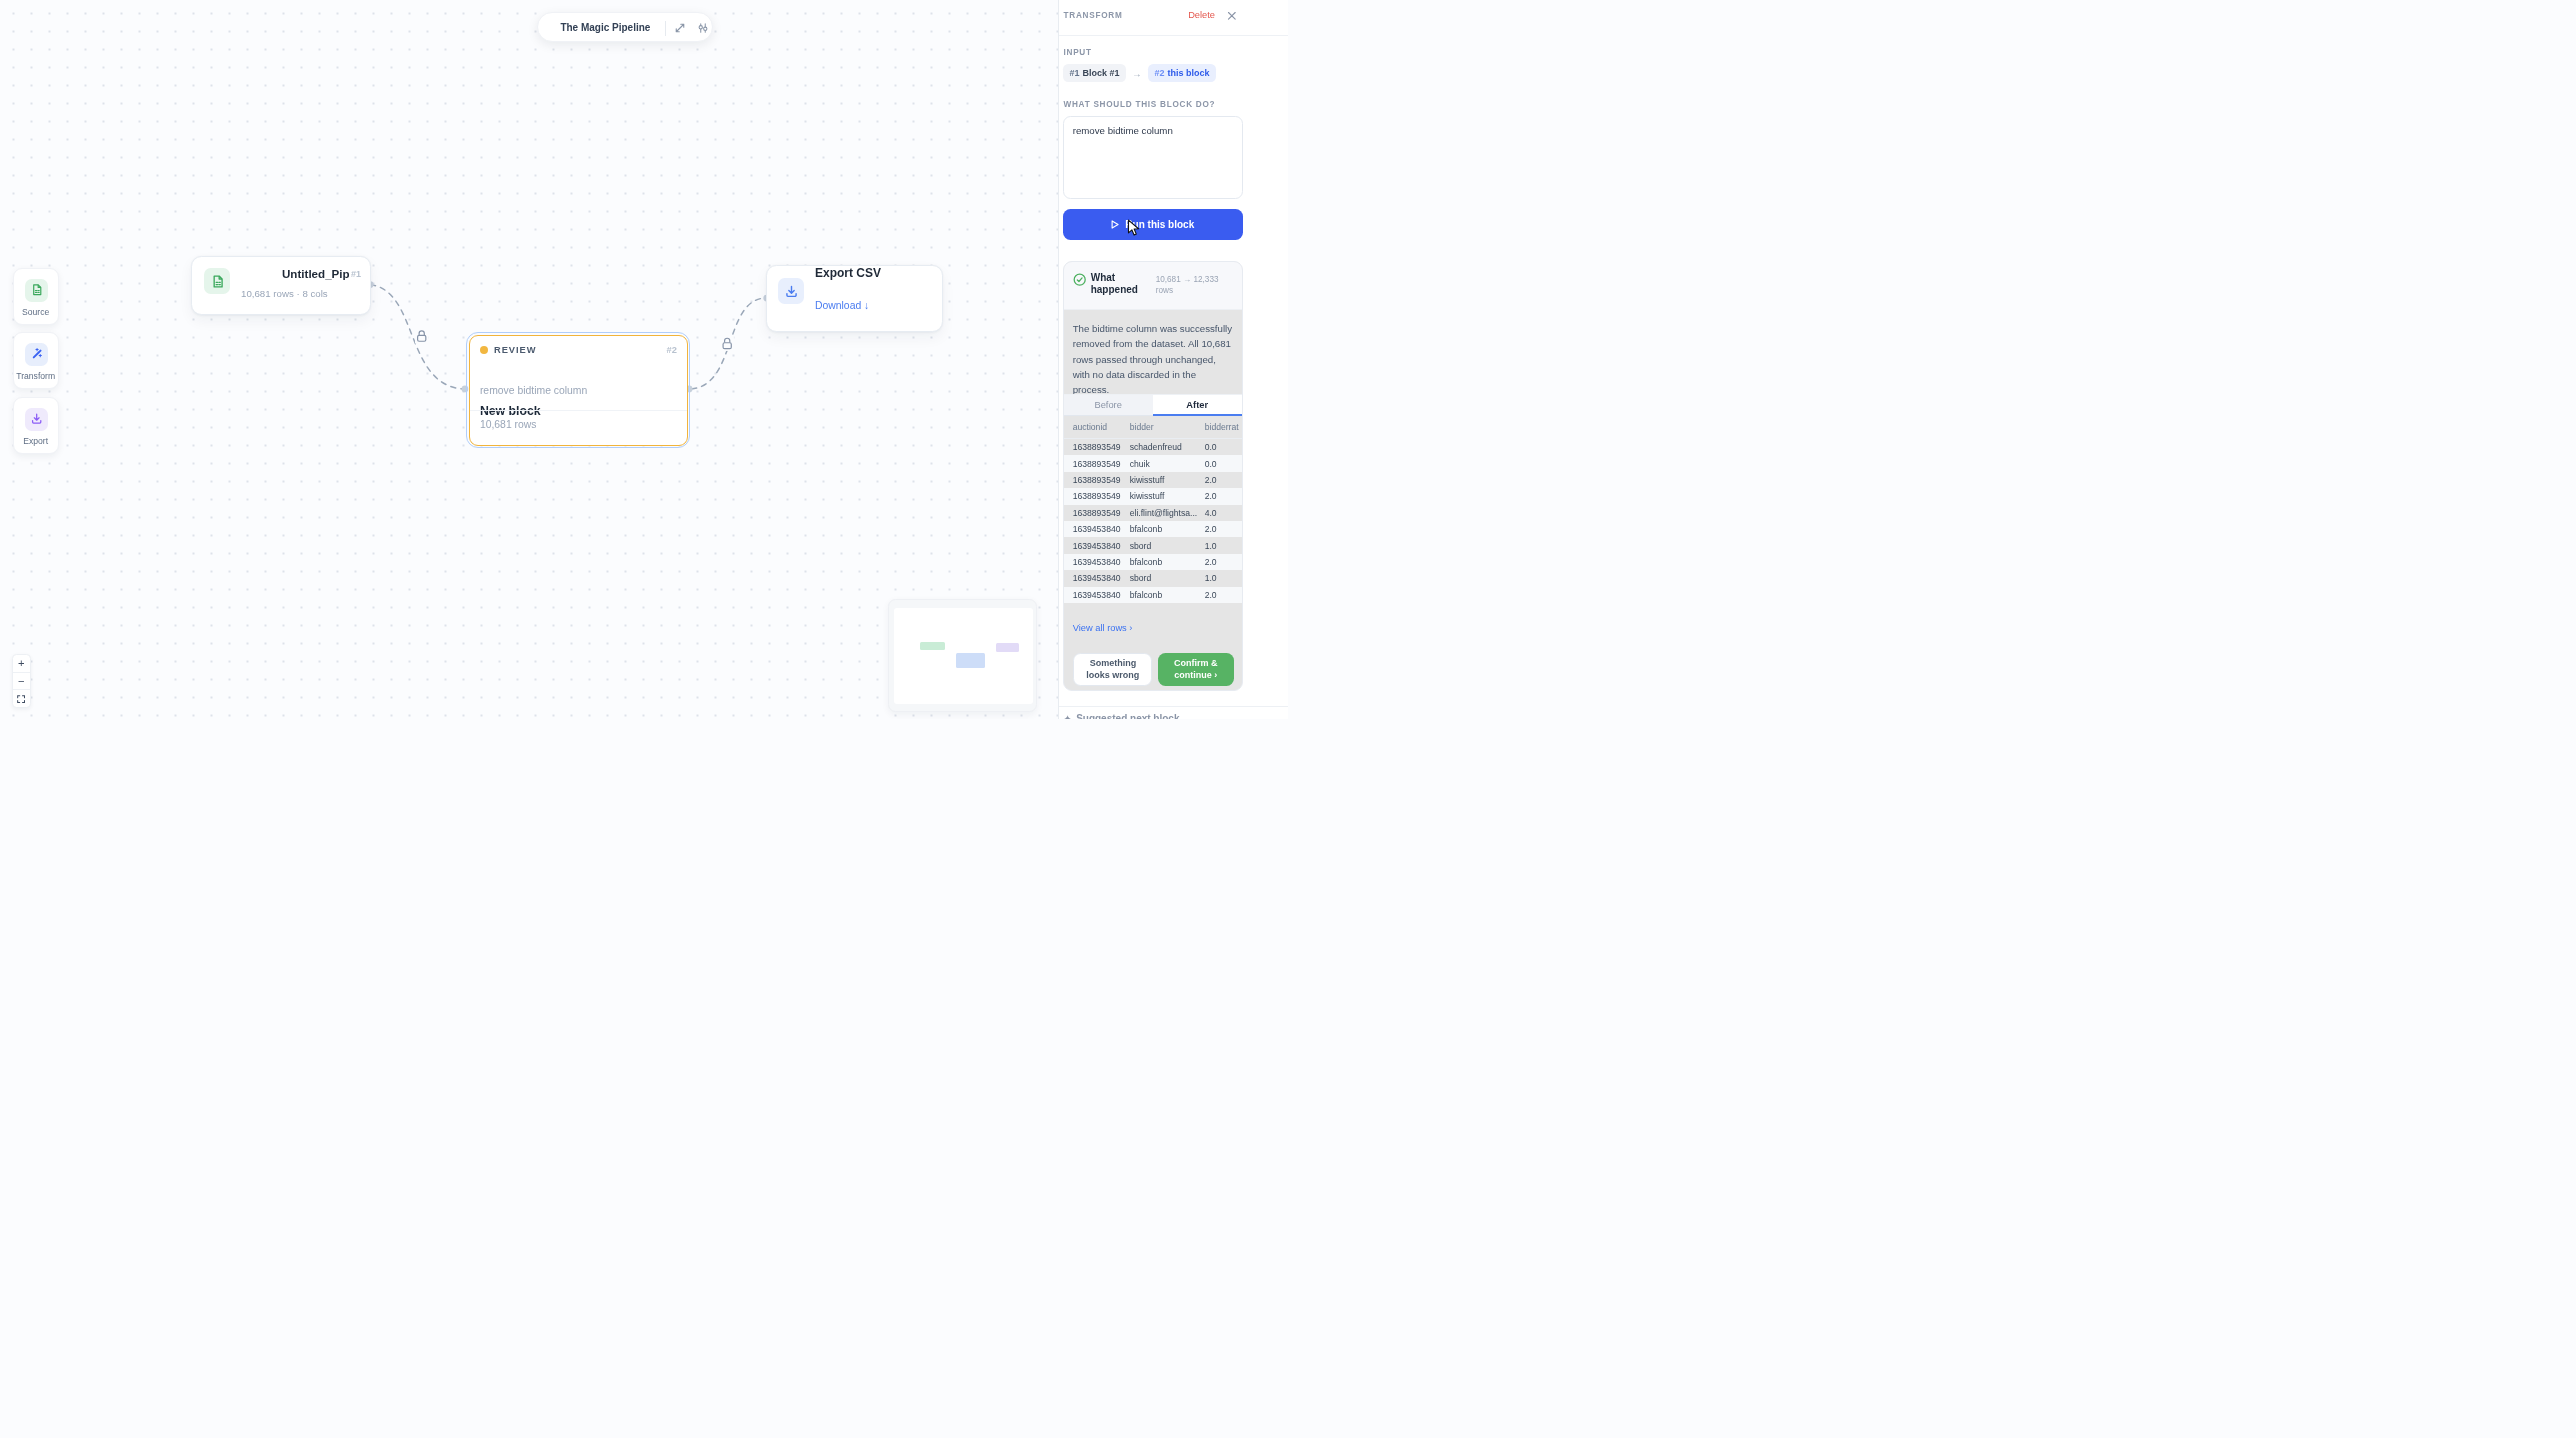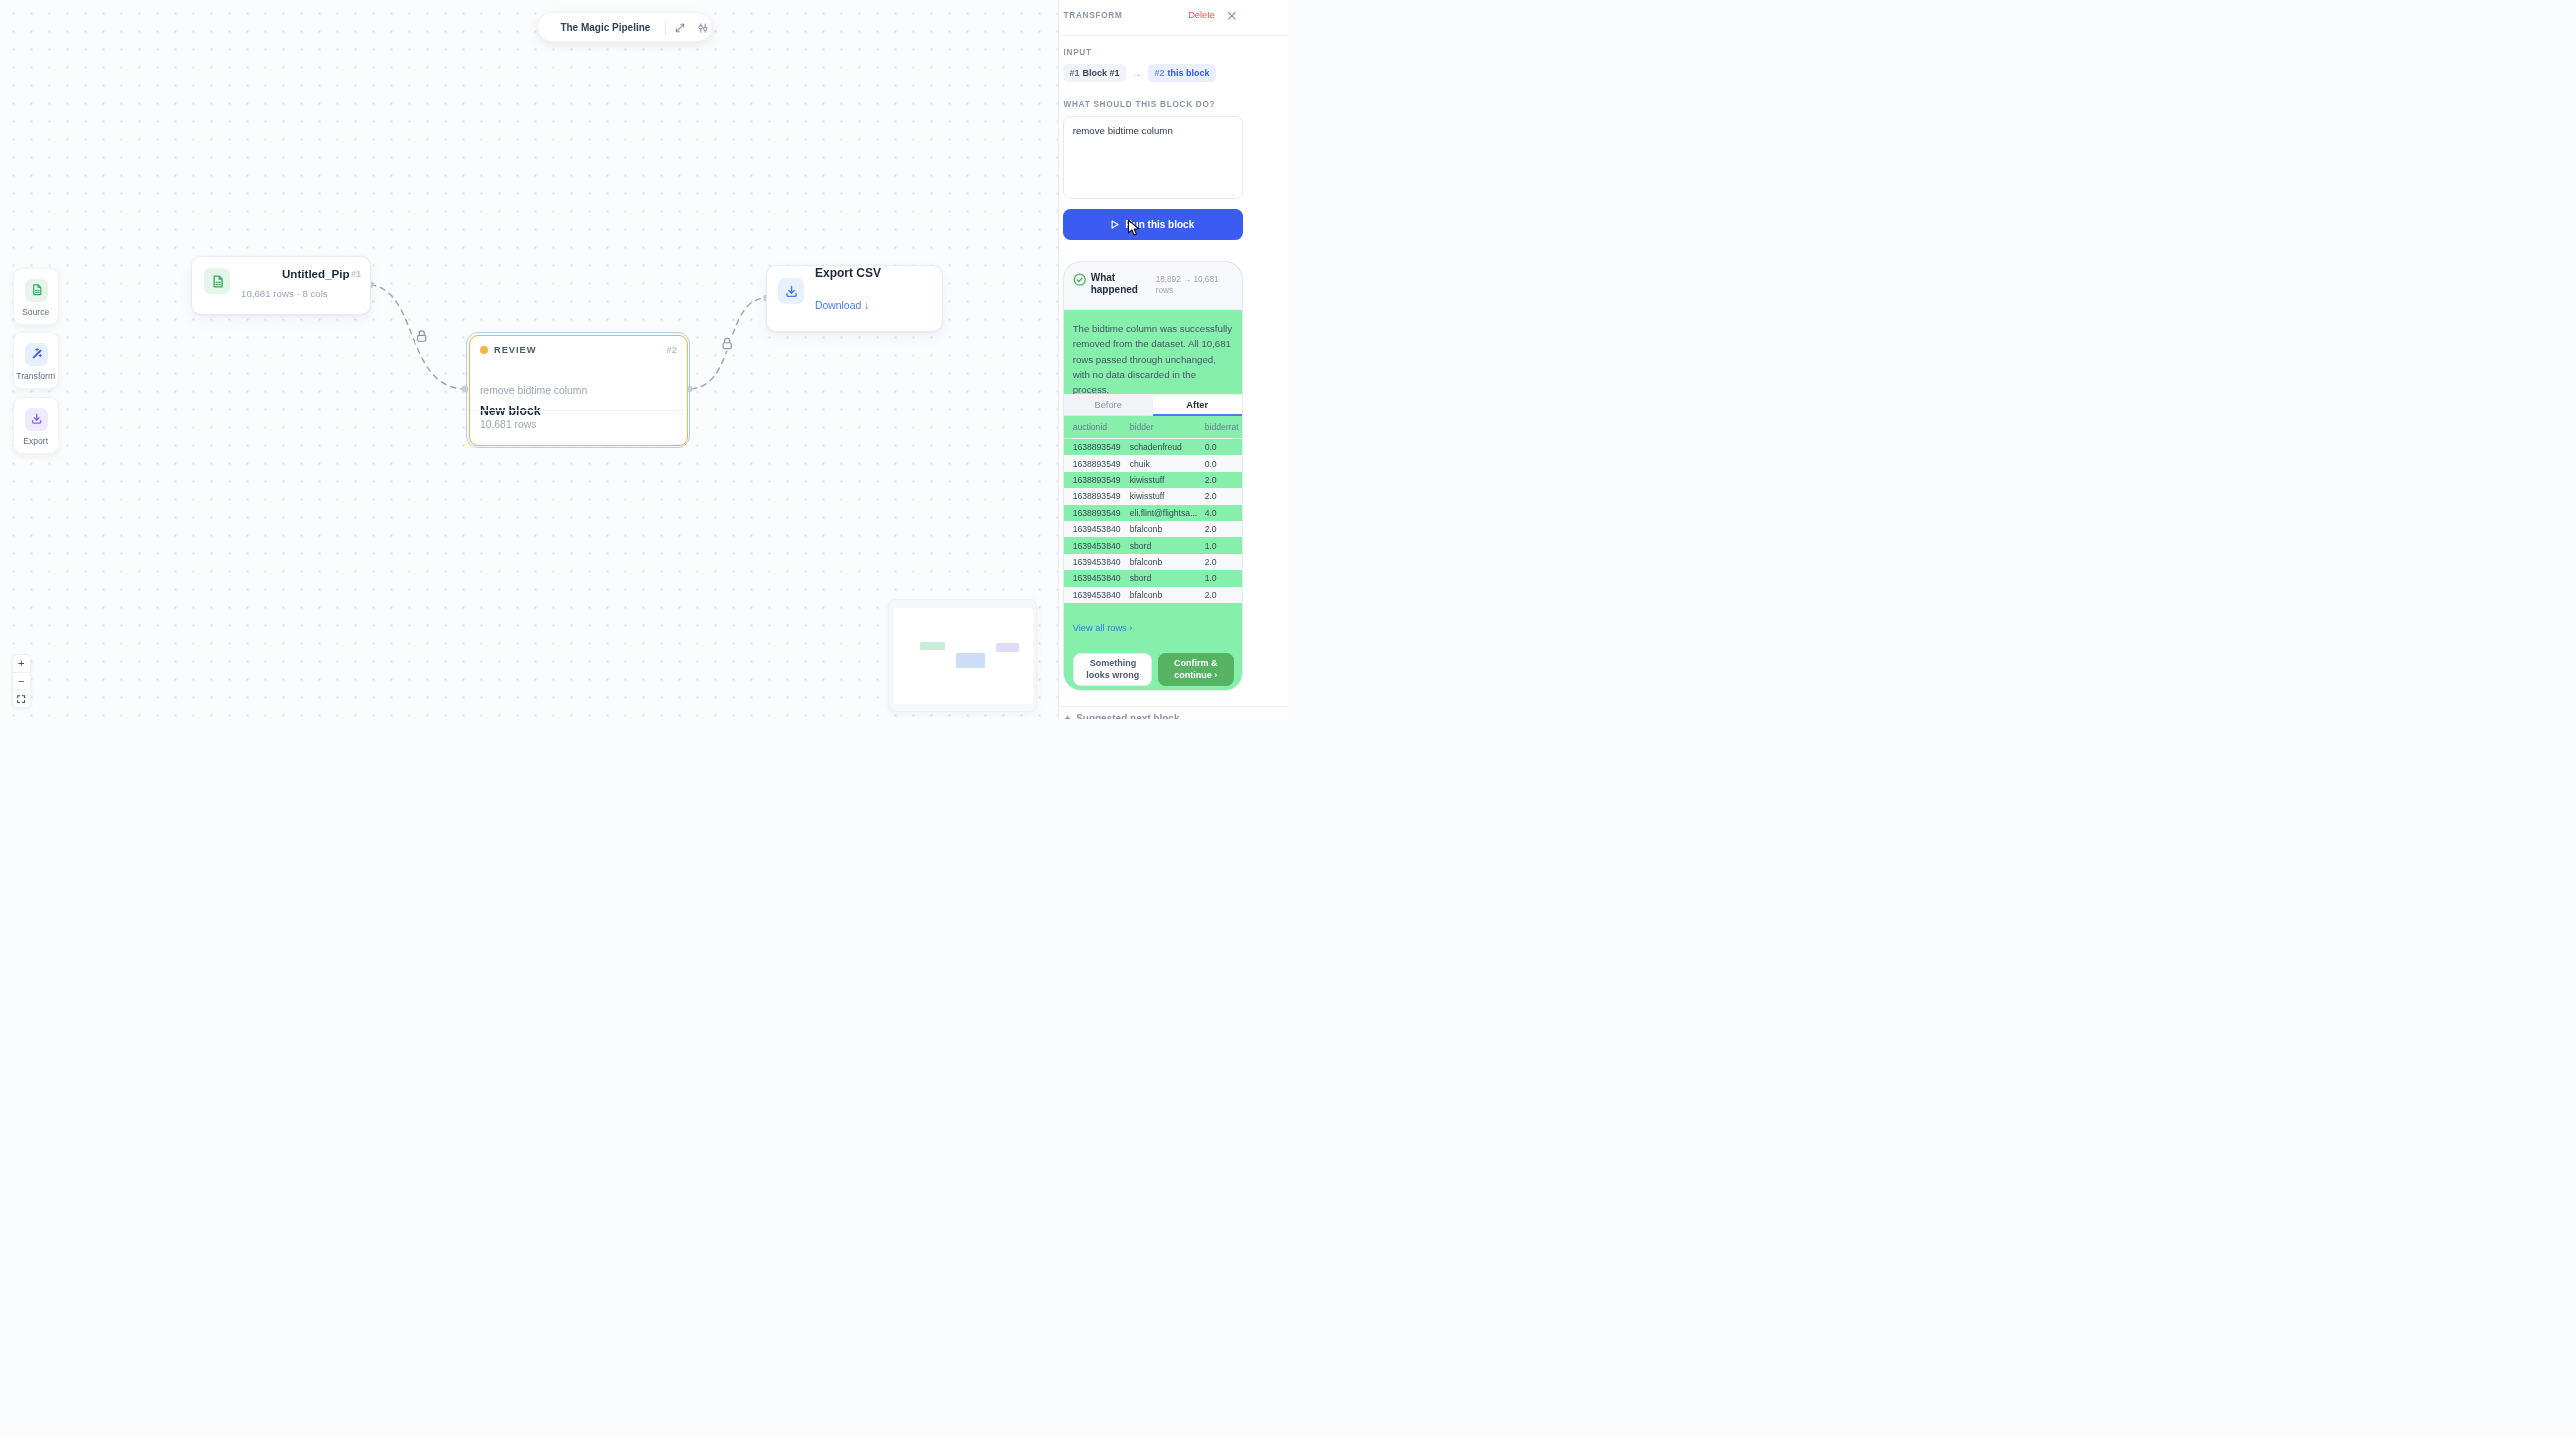--- a/index.html
+++ b/index.html
@@ -30,21 +30,21 @@
   .zoombtn{flex:1;display:flex;align-items:center;justify-content:center;font-size:11.2px;color:#3f4c61;border-bottom:0.7px solid #eef1f5;}
   .zoombtn:last-child{border-bottom:none;}
   
   .minimap{position:absolute;left:888px;top:599px;width:149px;height:113px;background:#f5f7f9;border:0.7px solid #eef0f4;border-radius:7.5px;box-shadow:0 2.2px 7.5px rgba(18,32,58,.05);}
   .minimap .view{position:absolute;left:5.2px;top:8.2px;width:139px;height:96px;background:#fff;border-radius:3px;}
   
   .panel{position:absolute;left:1058px;top:0;width:230px;height:719px;background:#fff;border-left:0.7px solid #e8ecf1;}
   .plabel{position:absolute;font-size:8.2px;font-weight:700;letter-spacing:.09em;color:#8c96a8;}
   .chip{display:inline-flex;align-items:center;height:18px;padding:0 6.7px;border-radius:5.2px;font-size:9px;font-weight:600;gap:3px;white-space:nowrap;}
   .divider{position:absolute;left:0;right:0;height:0.7px;background:#eef1f5;}
-  .rescard{position:absolute;left:3.7px;top:261px;width:180px;height:430px;background:#86efac;border:0.7px solid #e7ebf1;border-radius:18px;overflow:hidden;}
+  .rescard{position:absolute;left:3.7px;top:261px;width:180px;height:430px;background:#e5e5e5;border:0.7px solid #e7ebf1;border-radius:9px;overflow:hidden;}
   .tabbar{position:absolute;left:0;top:132px;width:100%;height:22.4px;display:flex;border-top:0.7px solid #eef1f5;}
   .tab-inactive{flex:1;background:#f1f3f7;color:#8b95a7;font-size:9.3px;font-weight:500;text-align:center;line-height:21.6px;border-bottom:0.7px solid #e2e7ee;}
   .tab-active{flex:1;background:#fff;color:#1e293b;font-size:9.3px;font-weight:700;text-align:center;line-height:20px;border-bottom:2.2px solid #4a7df0;}
   .thead{position:absolute;left:0;top:154px;width:100%;height:23px;display:flex;align-items:center;padding:0 9px;font-size:8.6px;color:#6b7a8f;border-bottom:0.7px solid #e9edf2;}
   .trows{position:absolute;left:0;top:177px;width:100%;}
   .trow{display:flex;align-items:center;height:16.4px;padding:0 9px;font-size:8.6px;color:#3b4859;}
   .trow:nth-child(even){background:#f6f8fa;}
   .c1{width:57px;flex:none;}.c2{width:75px;flex:none;overflow:hidden;white-space:nowrap;}.c3{flex:1;}
   .btn{position:absolute;display:flex;align-items:center;justify-content:center;text-align:center;border-radius:7.5px;}
   svg{display:block;}
@@ -204,21 +204,21 @@
       <span style="color:#fff;font-size:10px;font-weight:600;">Run this block</span>
     </div>
 
     <div class="rescard">
       <div class="abs" style="left:0;top:0;width:100%;height:48px;background:#f7f8fb;border-bottom:0.7px solid #edf0f4;">
         <svg class="abs" style="left:9px;top:11.2px;" width="13.4" height="13.4" viewBox="0 0 18 18">
           <circle cx="9" cy="9" r="7.4" fill="none" stroke="#4cb05f" stroke-width="1.7"></circle>
           <path d="M5.8,9.3 L8,11.4 L12.2,6.6" fill="none" stroke="#4cb05f" stroke-width="1.7" stroke-linecap="round" stroke-linejoin="round"></path>
         </svg>
         <div class="abs" style="left:27px;top:9.7px;width:63px;font-size:10px;font-weight:700;line-height:12.7px;color:#1e2a3a;">What happened</div>
-        <div class="abs" style="left:92px;top:12px;width:64px;font-size:8.2px;line-height:11.2px;color:#9aa4b4;">18,892 → 10,681 rows</div>
+        <div class="abs" style="left:92px;top:12px;width:64px;font-size:8.2px;line-height:11.2px;color:#9aa4b4;">10,681 → 12,333 rows</div>
       </div>
       <div class="abs" style="left:9px;top:59px;width:162px;font-size:9.7px;line-height:15.3px;color:#46556a;">The bidtime column was successfully removed from the dataset. All 10,681 rows passed through unchanged, with no data discarded in the process.</div>
 
       <div class="tabbar">
         <div class="tab-inactive">Before</div>
         <div class="tab-active">After</div>
       </div>
 
       <div class="thead">
         <span class="c1">auctionid</span>

